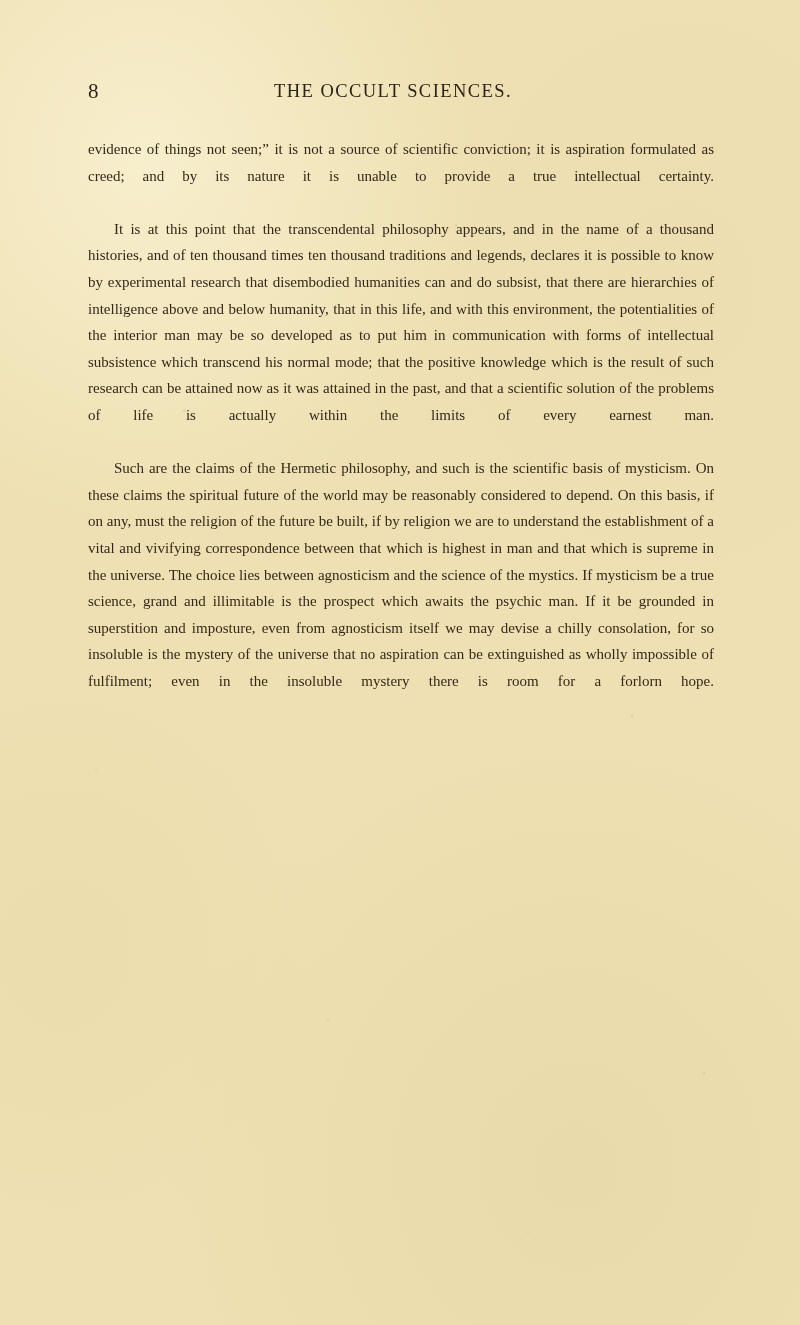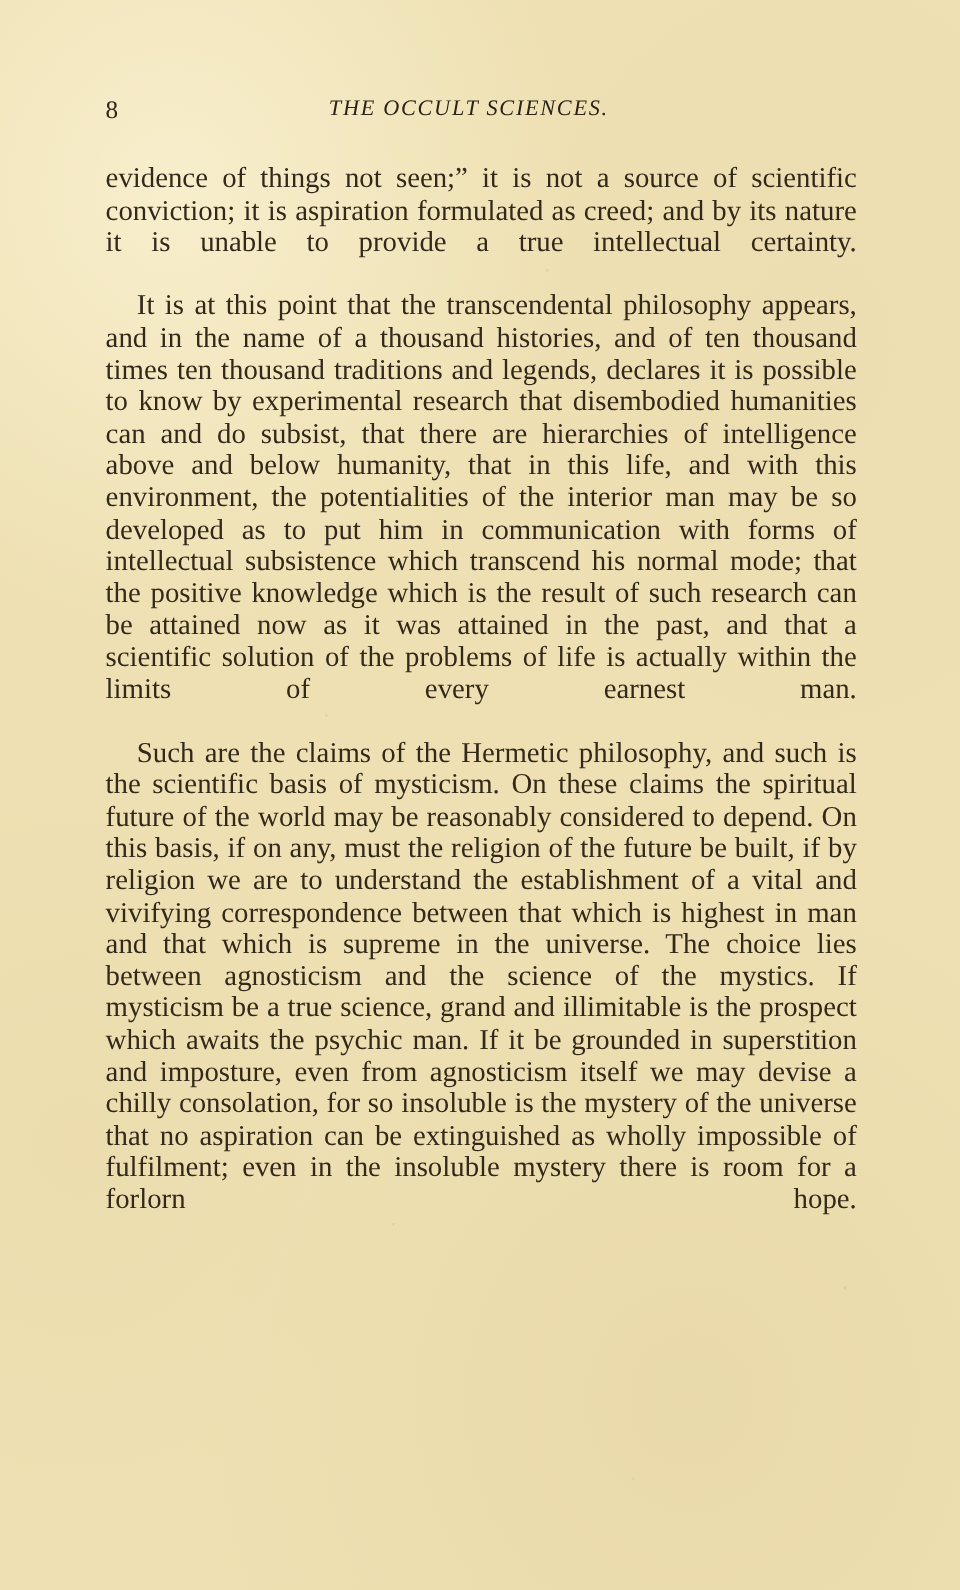--- a/index.html
+++ b/index.html
@@ -62,30 +62,29 @@
   }
   .head-title {
     position: absolute;
     left: 186px;
     top: 0;
     font-size: 18.5px;
     line-height: 30px;
     letter-spacing: 1.45px;
     color: #2b2317;
     white-space: nowrap;
-    font-style: italic;
   }
 
   
   .body-text {
     position: absolute;
     left: 88px;
     top: 136px;
     width: 626px;
-    font-size: 24px;
+    font-size: 15px;
     line-height: 26.6px;
     text-align: justify;
     text-justify: inter-word;
     color: #33291a;
   }
   .body-text p {
     margin: 0;
     text-indent: 26px;
     -webkit-hyphens: none;
     hyphens: none;

